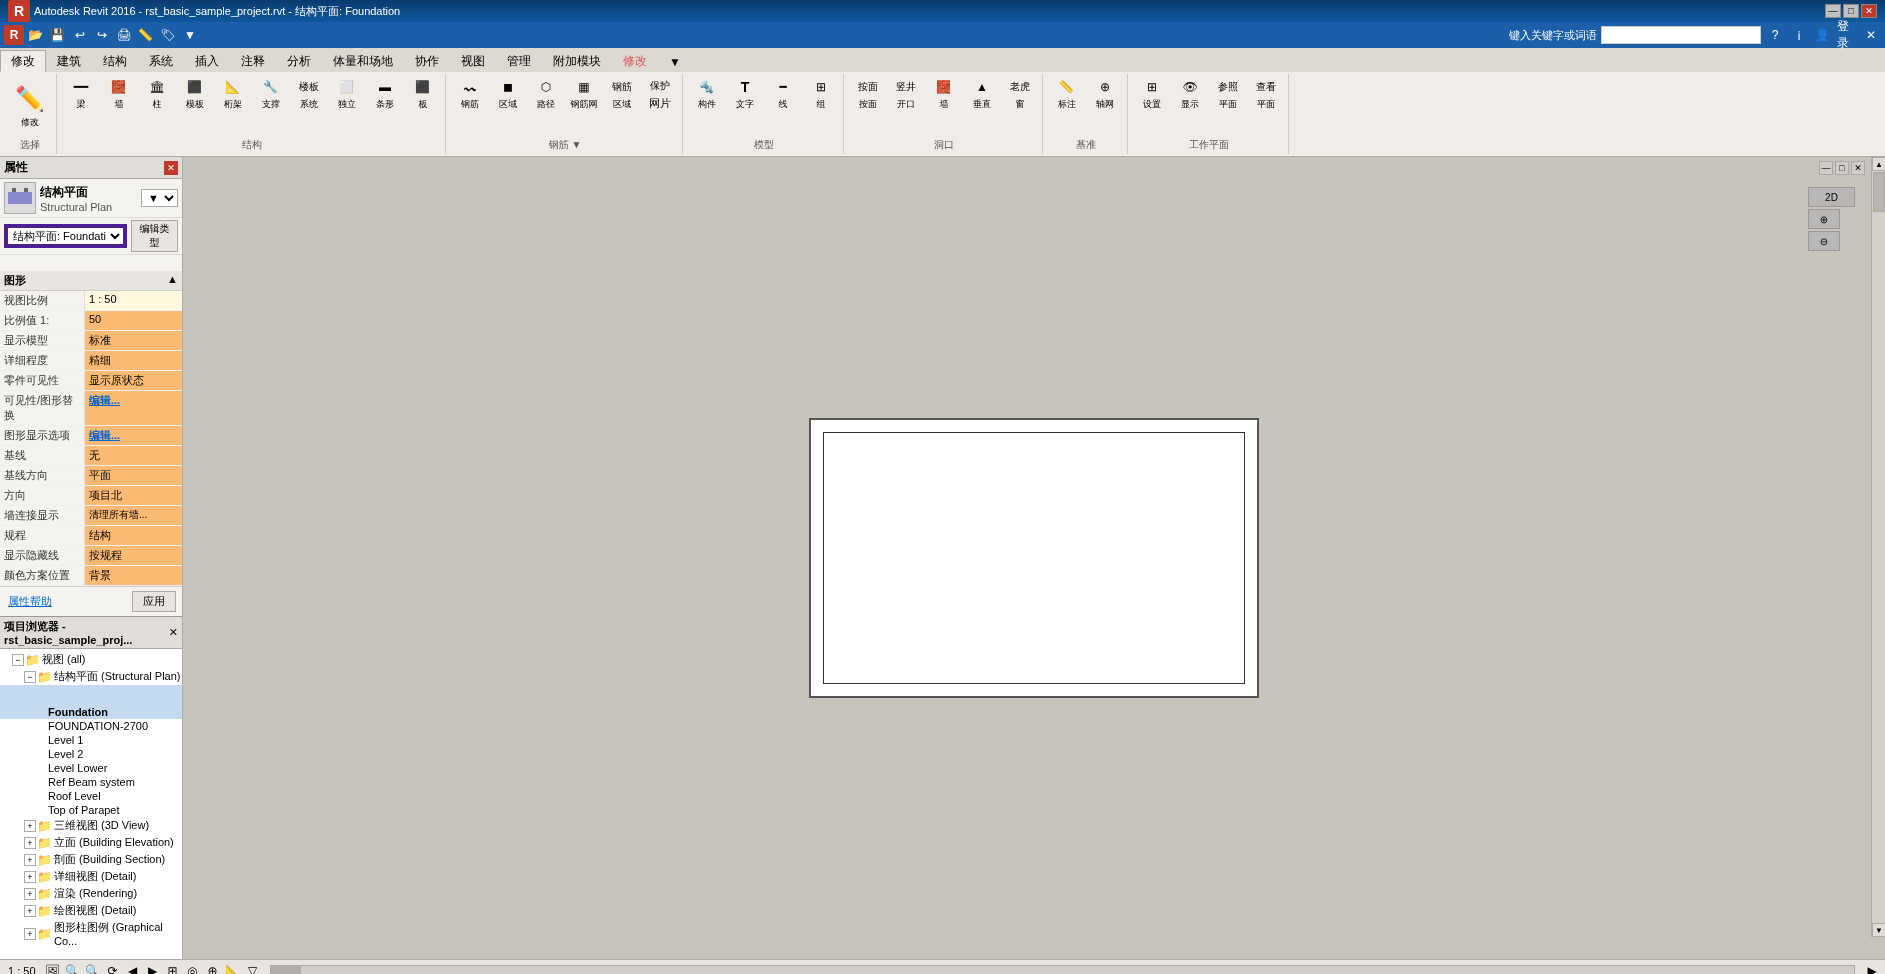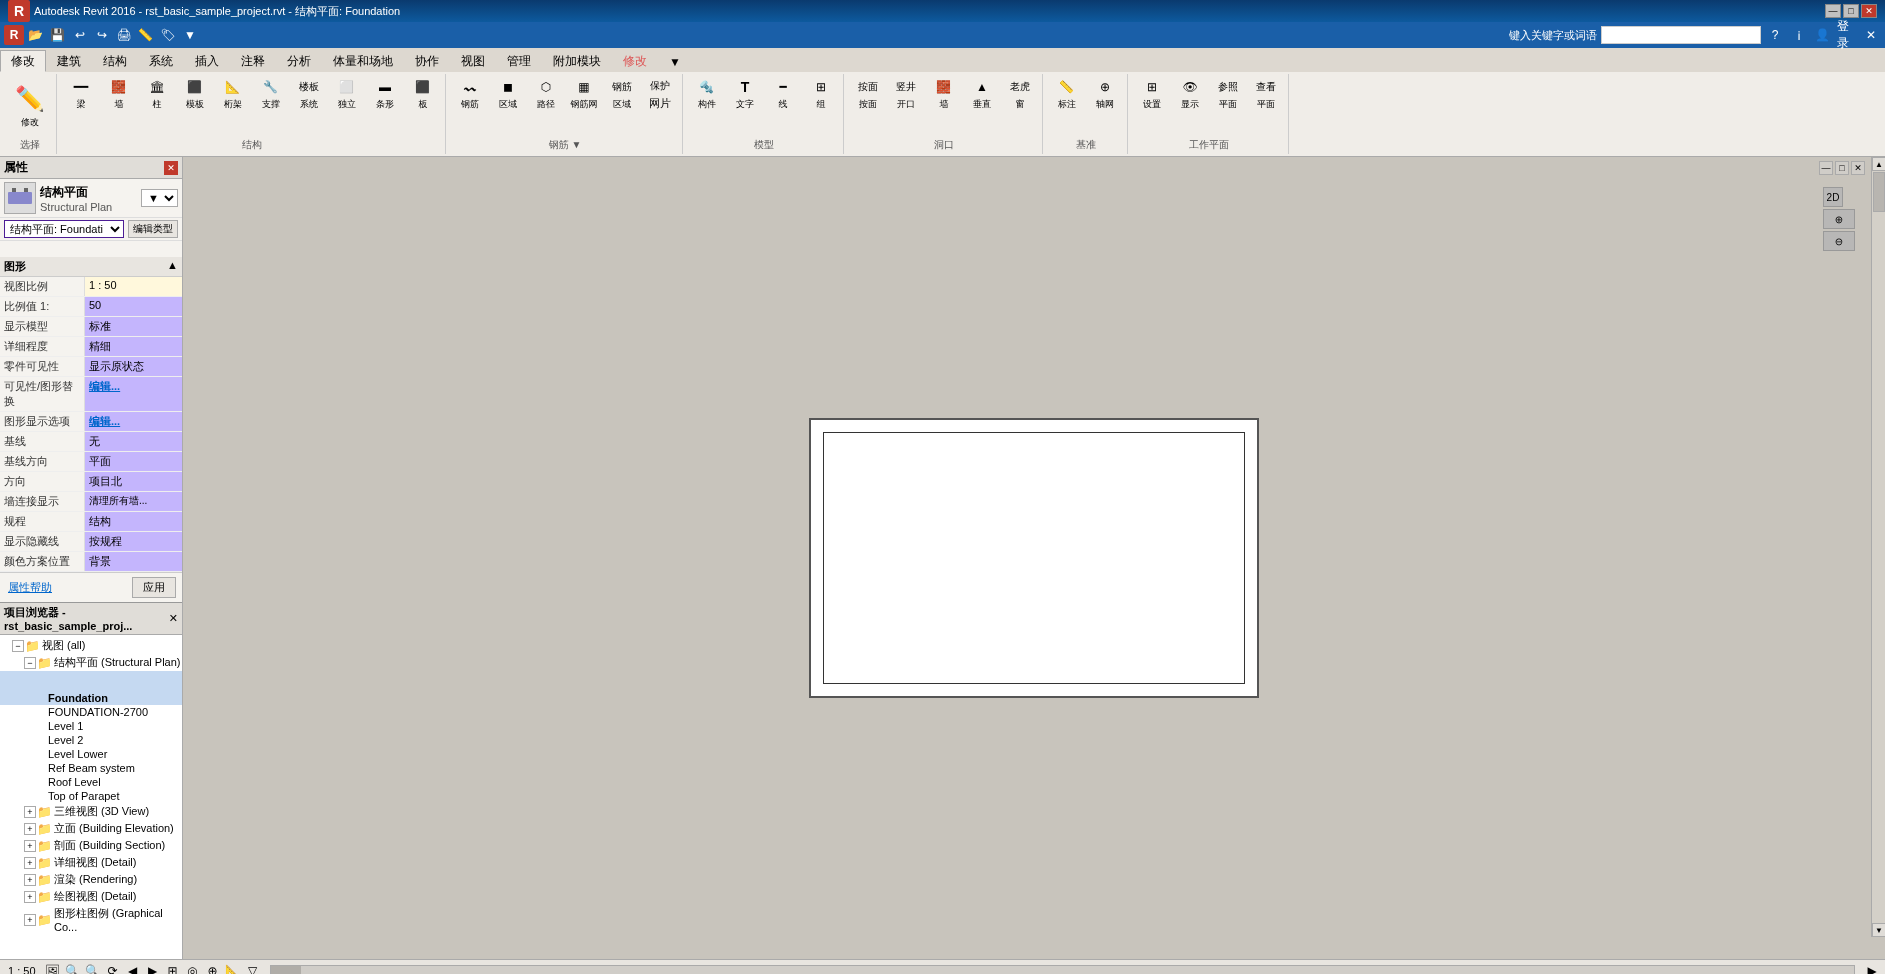--- a/index.html
+++ b/index.html
@@ -204,21 +204,21 @@
       align-items: center;
       padding: 2px 4px;
       gap: 4px;
       border-bottom: 1px solid #ddd;
       font-size: 11px;
     }
     .prop-view-select {
       flex: 1;
       font-size: 11px;
       background: white;
-      border: 1px solid #4c1d95;
+      border: 4px solid #4c1d95;
       padding: 1px;
     }
     .prop-edit-type-btn {
       font-size: 10px;
       padding: 1px 4px;
       background: #e8e5e0;
       border: 1px solid #aaa;
       cursor: pointer;
     }
 
@@ -244,21 +244,21 @@
       font-size: 11px;
       color: #333;
       border-right: 1px solid #ddd;
       flex-shrink: 0;
     }
     .prop-value {
       flex: 1;
       padding: 2px 4px;
       font-size: 11px;
       color: #000;
-      background: #c4b5fd;
+      background: #fdba74;
     }
     .prop-value.link { color: #0066cc; cursor: pointer; text-decoration: underline; font-weight: bold; }
     .prop-value.editable { background: #fff8dc; }
 
     .prop-help-link {
       color: #0066cc;
       text-decoration: underline;
       font-size: 11px;
       padding: 2px 4px;
       cursor: pointer;
@@ -937,21 +937,21 @@
       <div style="width:14px;height:14px;background:#d0cdc8;border:1px solid #aaa;font-size:9px;display:flex;align-items:center;justify-content:center;cursor:pointer;">✕</div>
     </div>
 
     <div class="canvas-viewport">
 
       <div class="drawing-sheet">
         <div class="drawing-sheet-inner"></div>
       </div>
 
       <div style="position:absolute;right:30px;top:30px;display:flex;flex-direction:column;gap:2px;">
-        <div style="width:20px;height:20px;background:rgba(180,180,180,0.8);border:1px solid #999;display:flex;align-items:center;justify-content:center;font-size:10px;cursor:pointer;">2D</div>
+        <div style="width:47px;height:20px;background:rgba(180,180,180,0.8);border:1px solid #999;display:flex;align-items:center;justify-content:center;font-size:10px;cursor:pointer;">2D</div>
         <div style="width:32px;height:20px;background:rgba(180,180,180,0.8);border:1px solid #999;display:flex;align-items:center;justify-content:center;font-size:10px;cursor:pointer;">⊕</div>
         <div style="width:32px;height:20px;background:rgba(180,180,180,0.8);border:1px solid #999;display:flex;align-items:center;justify-content:center;font-size:10px;cursor:pointer;">⊖</div>
       </div>
     </div>
 
     <div class="right-scrollbar" style="position:absolute;right:0;top:0;bottom:22px;width:14px;">
       <div class="scrollbar-btn">▲</div>
       <div class="scrollbar-track">
         <div class="scrollbar-thumb"></div>
       </div>

